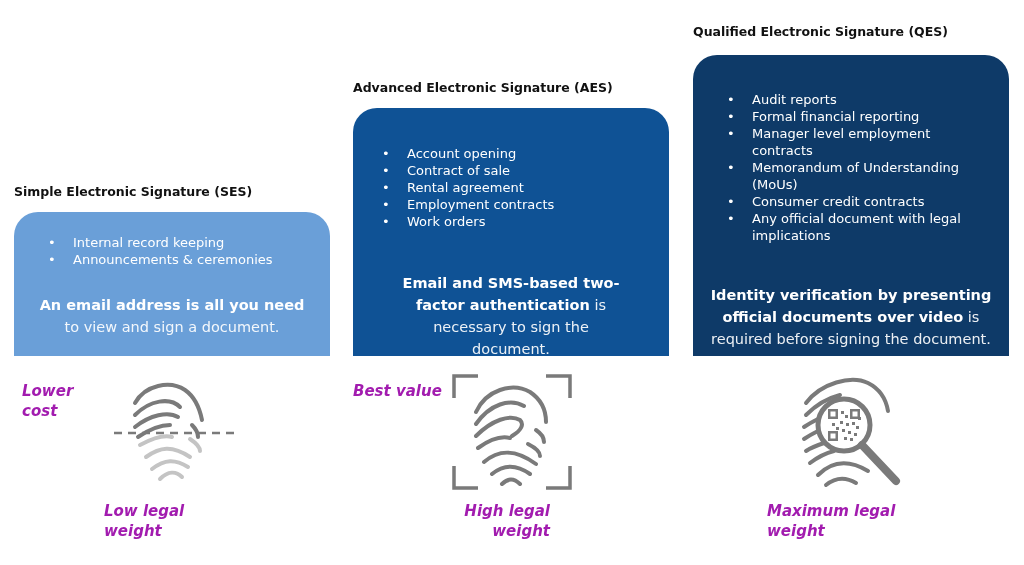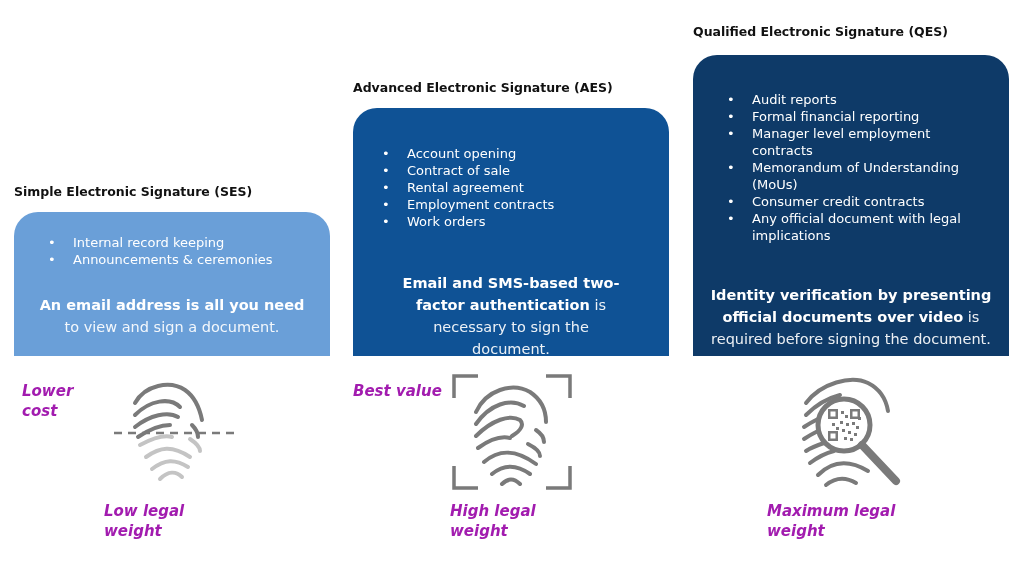--- a/index.html
+++ b/index.html
@@ -55,21 +55,21 @@
     <li>Any official document with legal implications</li>
   </ul>
   <div class="desc" style="top:217px; padding:0 12px;margin-top:12px;">
     <b>Identity verification by presenting official documents over video</b><span class="light"> is required before signing the document.</span>
   </div>
 </div>
 
 <div class="label" style="left:22px; top:381px; width:60px;">Lower cost</div>
 <div class="label" style="left:353px; top:381px;">Best value</div>
 <div class="label" style="left:104px; top:501px; width:90px;">Low legal weight</div>
-<div class="label" style="left:450px; top:501px; width:100px;">High legal weight</div>
+<div class="label" style="left:450px; top:501px; width:100px;text-align:right;">High legal weight</div>
 <div class="label" style="left:767px; top:501px; width:140px;">Maximum legal weight</div>
 
 <svg class="icon" width="130" height="110" viewBox="0 0 130 110" style="left:110px; top:375px;">
   <g fill="none" stroke="#7a7a7a" stroke-width="4" stroke-linecap="round">
     <path d="M25 28 C35 10, 60 5, 75 15 C85 22, 90 35, 92 45"></path>
     <path d="M25 40 C40 25, 60 22, 70 32"></path>
     <path d="M25 52 C40 40, 58 36, 68 42"></path>
     <path d="M28 62 C40 54, 52 50, 60 50"></path>
     <path d="M82 50 C86 54, 88 58, 88 62"></path>
   </g>

